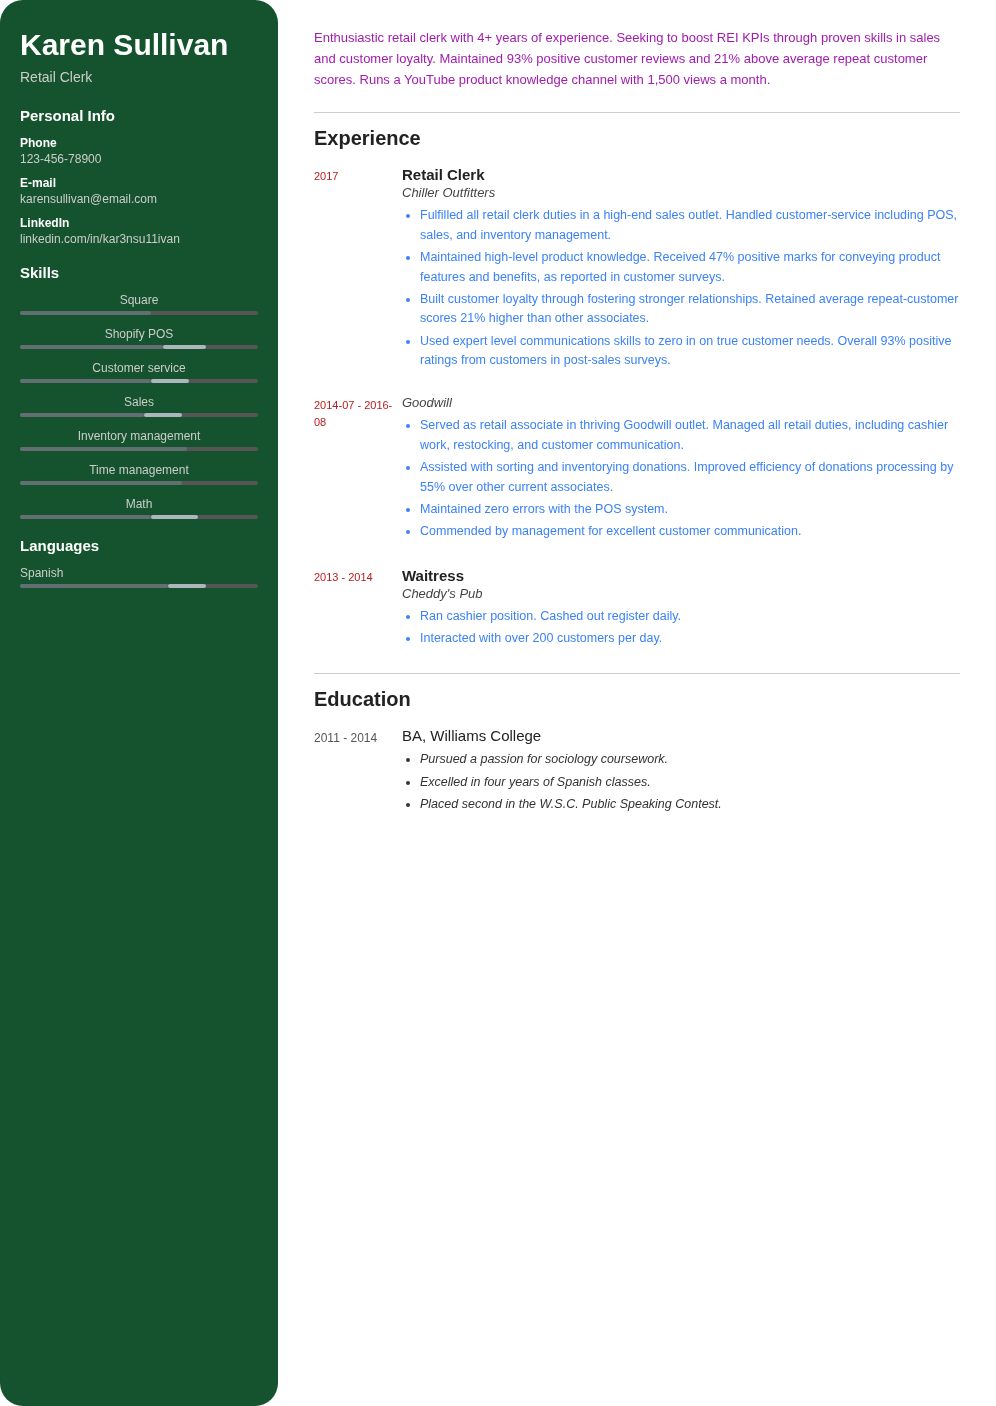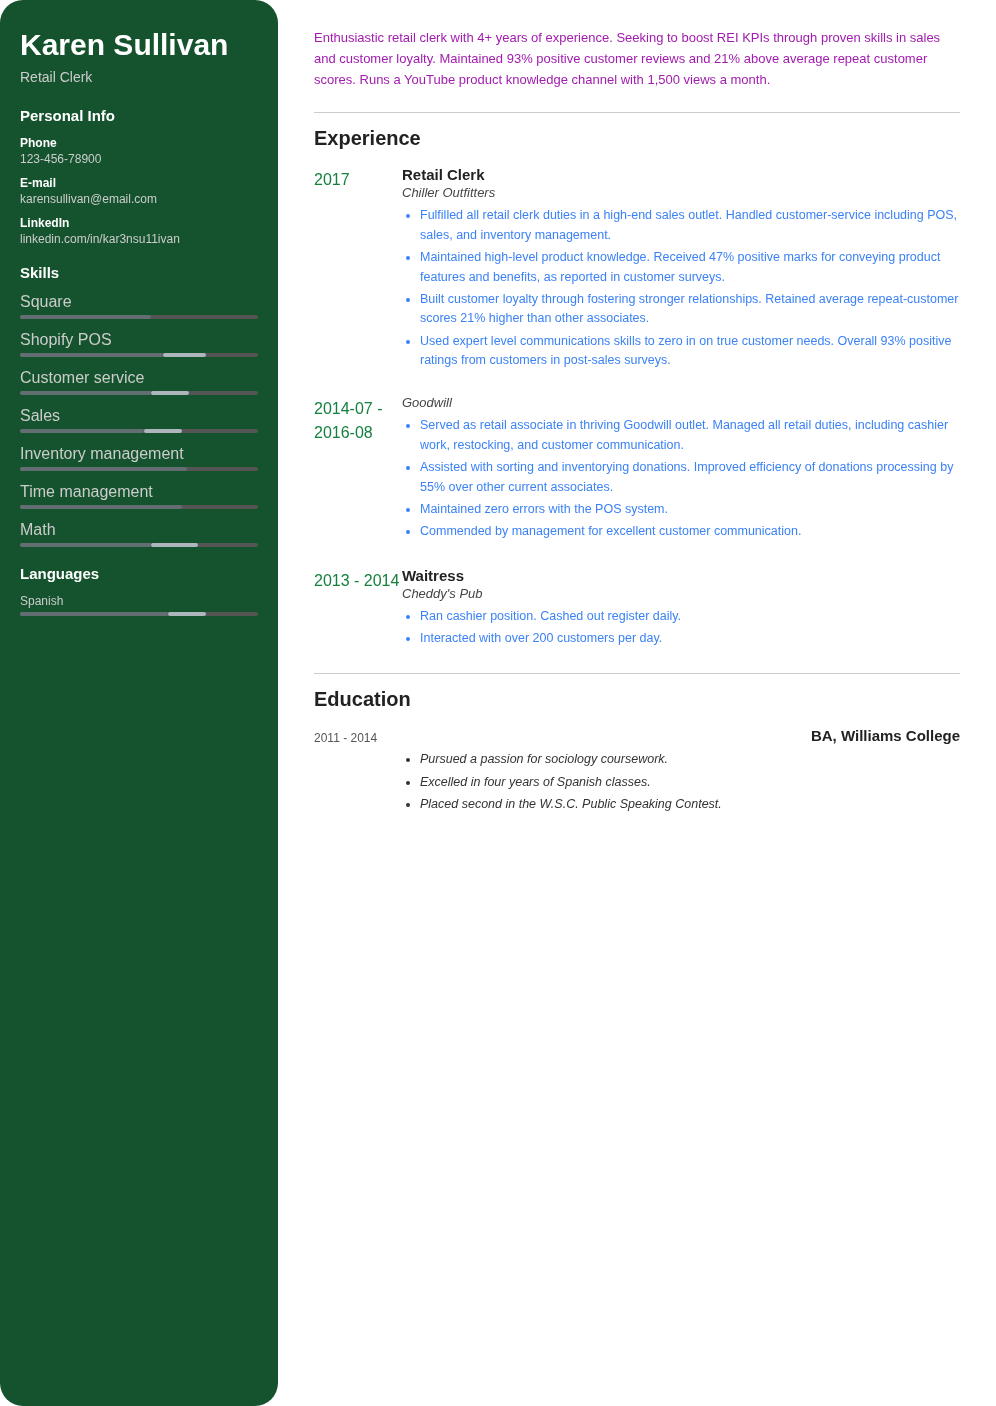--- a/index.html
+++ b/index.html
@@ -59,23 +59,24 @@
     .personal-info-value {
       font-size: 12px;
       color: #ccc;
     }
 
     .skill-item {
       margin-bottom: 12px;
     }
 
     .skill-name {
-      font-size: 16px;
+      font-size: 12px;
       color: #ccc;
       margin-bottom: 4px;
+      text-align: center;
     }
 
     .skill-bar-bg {
       height: 4px;
       background: #555;
       border-radius: 2px;
       width: 100%;
       position: relative;
     }
 
@@ -134,22 +135,22 @@
     }
 
     .exp-block {
       display: flex;
       margin-bottom: 22px;
     }
 
     .exp-date {
       width: 88px;
       min-width: 88px;
-      font-size: 16px;
-      color: #15803d;
+      font-size: 11px;
+      color: #b91c1c;
       padding-top: 2px;
       line-height: 1.5;
     }
 
     .exp-content {
       flex: 1;
     }
 
     .exp-job-title {
       font-size: 15px;
@@ -190,24 +191,23 @@
       padding-top: 2px;
       line-height: 1.5;
     }
 
     .edu-content {
       flex: 1;
     }
 
     .edu-degree {
       font-size: 15px;
-      font-weight: 700;
+      font-weight: 400;
       color: #222;
       margin-bottom: 6px;
-      text-align: right;
     }
 
     .edu-bullets {
       list-style: disc;
       padding-left: 18px;
     }
 
     .edu-bullets li {
       font-size: 12.5px;
       color: #333;

